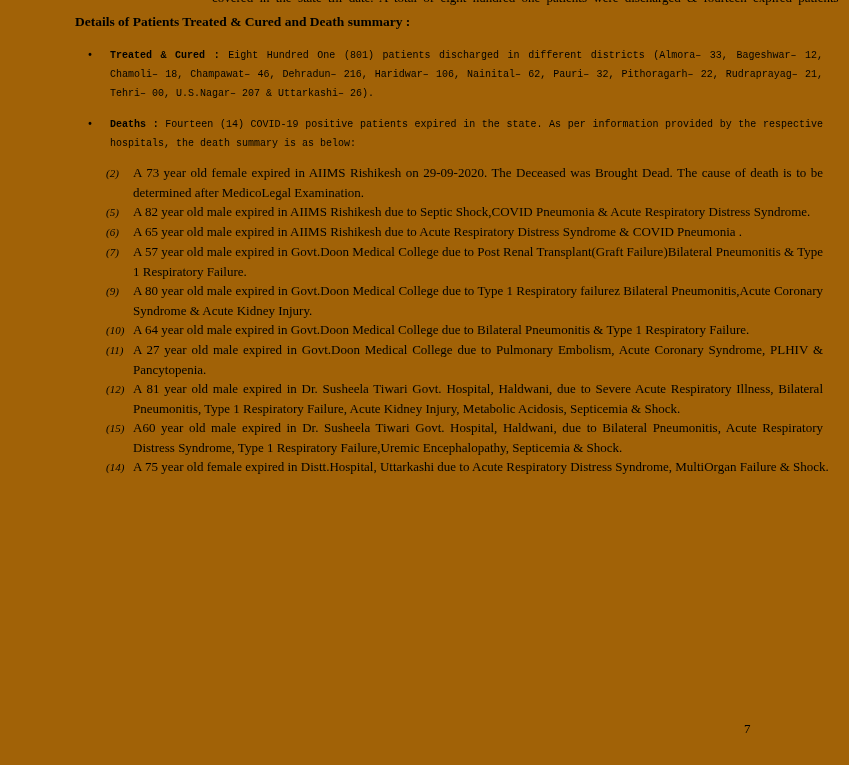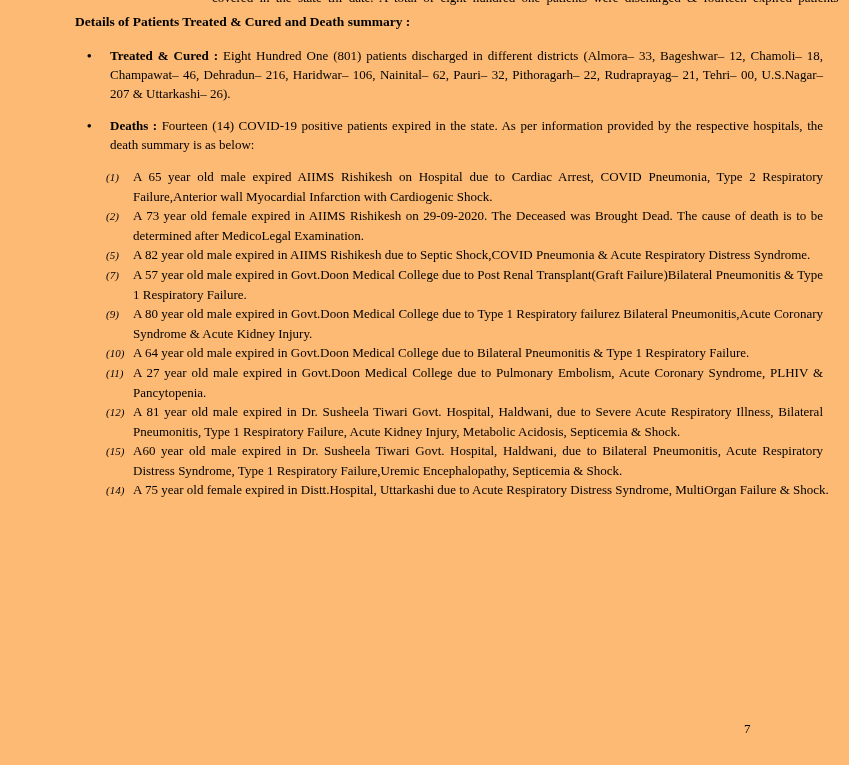--- a/index.html
+++ b/index.html
@@ -6,21 +6,21 @@
   body {
     width: 849px; height: 765px;
     background: #ffffff;
     font-family: "Liberation Serif", serif;
     color: #000000;
   }
   .page {
     position: relative;
     width: 849px; height: 765px;
     overflow: hidden;
-    background: #fdba74;
+    background: #a16207;
   }
   
   .top-clip {
     position: absolute;
     left: 212px; top: 0;
     width: 637px; height: 5px;
     overflow: hidden;
   }
   .top-clip span {
     display: block;
@@ -40,22 +40,23 @@
     line-height: 17px;
     font-weight: bold;
   }
   .bullet {
     box-sizing: border-box;
     margin-left: 12px;
     width: 736px;
     padding-left: 23px;
     text-indent: -23px;
     text-align: justify;
-    font-size: 13px;
+    font-size: 10px;
     line-height: 19px;
+    font-family: Liberation Mono, monospace;
   }
   .bullet.treated { margin-bottom: 12px; }
   .bullet .marker {
     display: inline-block;
     width: 23px;
     text-indent: 0;
     font-weight: bold;
   }
   .bullet .lead { font-weight: bold; }
   .bullet .lead::after { content: " "; }
@@ -103,34 +104,34 @@
     <p class="bullet treated">
       <span class="marker">•</span><span class="lead">Treated &amp; Cured :</span><span>Eight Hundred One (801) patients discharged in different districts (Almora– 33, Bageshwar– 12, Chamoli– 18, Champawat– 46, Dehradun– 216, Haridwar– 106, Nainital– 62, Pauri– 32, Pithoragarh– 22, Rudraprayag– 21, Tehri– 00, U.S.Nagar– 207 &amp; Uttarkashi– 26).</span>
     </p>
 
     <p class="bullet deaths">
       <span class="marker">•</span><span class="lead">Deaths :</span><span>Fourteen (14) COVID-19 positive patients expired in the state. As per information provided by the respective hospitals, the death summary is as below:</span>
     </p>
 
     <div class="death-list">
 
-        <p class="death-item">
-          <span class="death-num">(1)</span><span>A 65 year old male expired AIIMS Rishikesh on Hospital due to Cardiac Arrest, COVID Pneumonia, Type 2 Respiratory Failure,Anterior wall Myocardial Infarction with Cardiogenic Shock.</span>
-        </p>
 
         <p class="death-item">
           <span class="death-num">(2)</span><span>A 73 year old female expired in AIIMS Rishikesh on 29-09-2020. The Deceased was Brought Dead. The cause of death is to be determined after MedicoLegal Examination.</span>
         </p>
 
 
 
         <p class="death-item">
           <span class="death-num">(5)</span><span>A 82 year old male expired in AIIMS Rishikesh due to Septic Shock,COVID Pneumonia &amp; Acute Respiratory Distress Syndrome.</span>
         </p>
 
+        <p class="death-item">
+          <span class="death-num">(6)</span><span>A 65 year old male expired in AIIMS Rishikesh due to Acute Respiratory Distress Syndrome &amp; COVID Pneumonia .</span>
+        </p>
 
         <p class="death-item">
           <span class="death-num">(7)</span><span>A 57 year old male expired in Govt.Doon Medical College due to Post Renal Transplant(Graft Failure)Bilateral Pneumonitis &amp; Type 1 Respiratory Failure.</span>
         </p>
 
 
         <p class="death-item">
           <span class="death-num">(9)</span><span>A 80 year old male expired in Govt.Doon Medical College due to Type 1 Respiratory failurez Bilateral Pneumonitis,Acute Coronary Syndrome &amp; Acute Kidney Injury.</span>
         </p>
 

